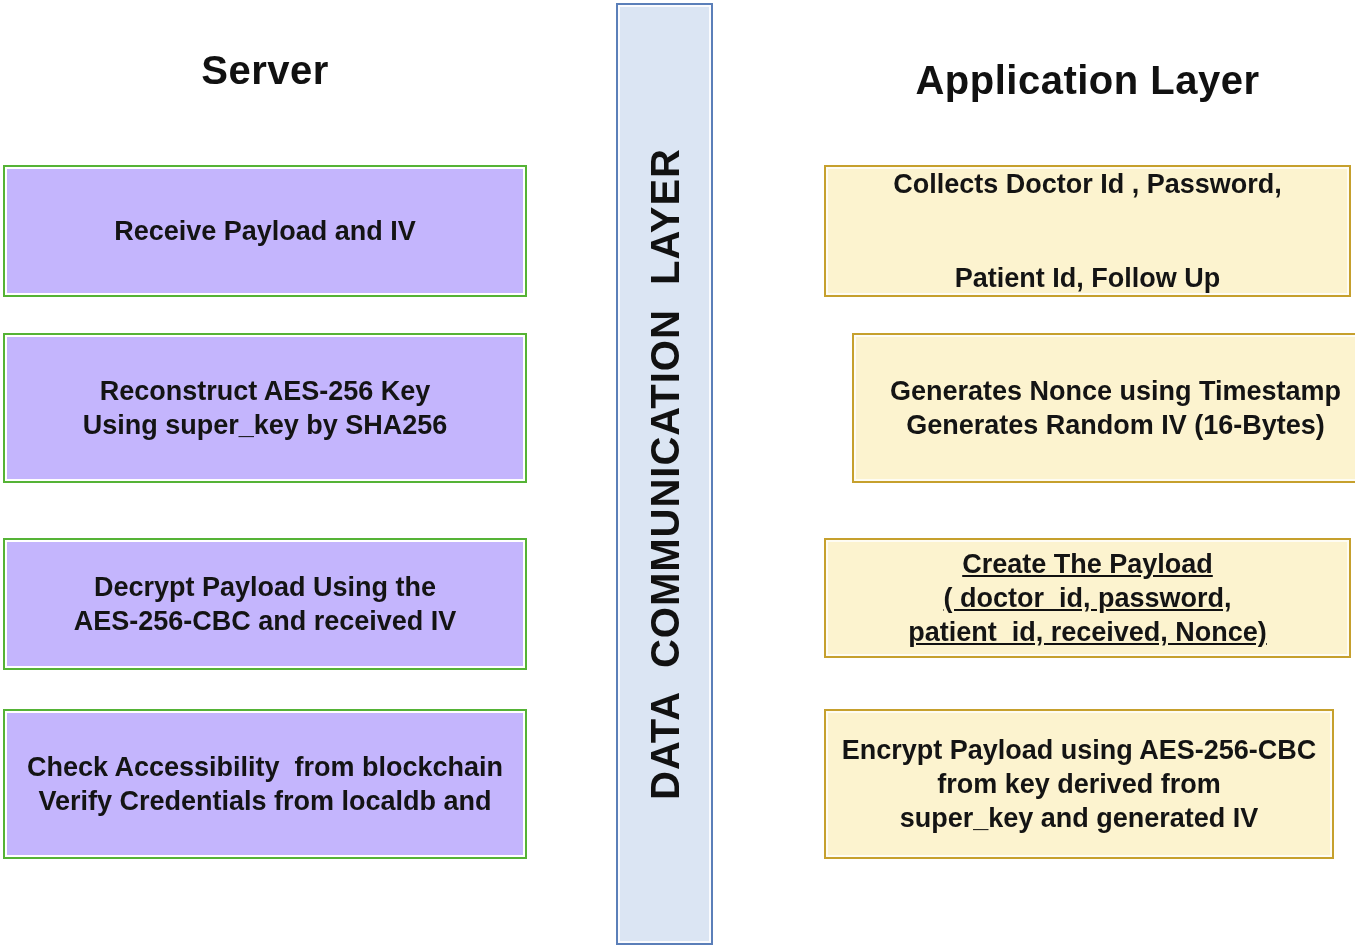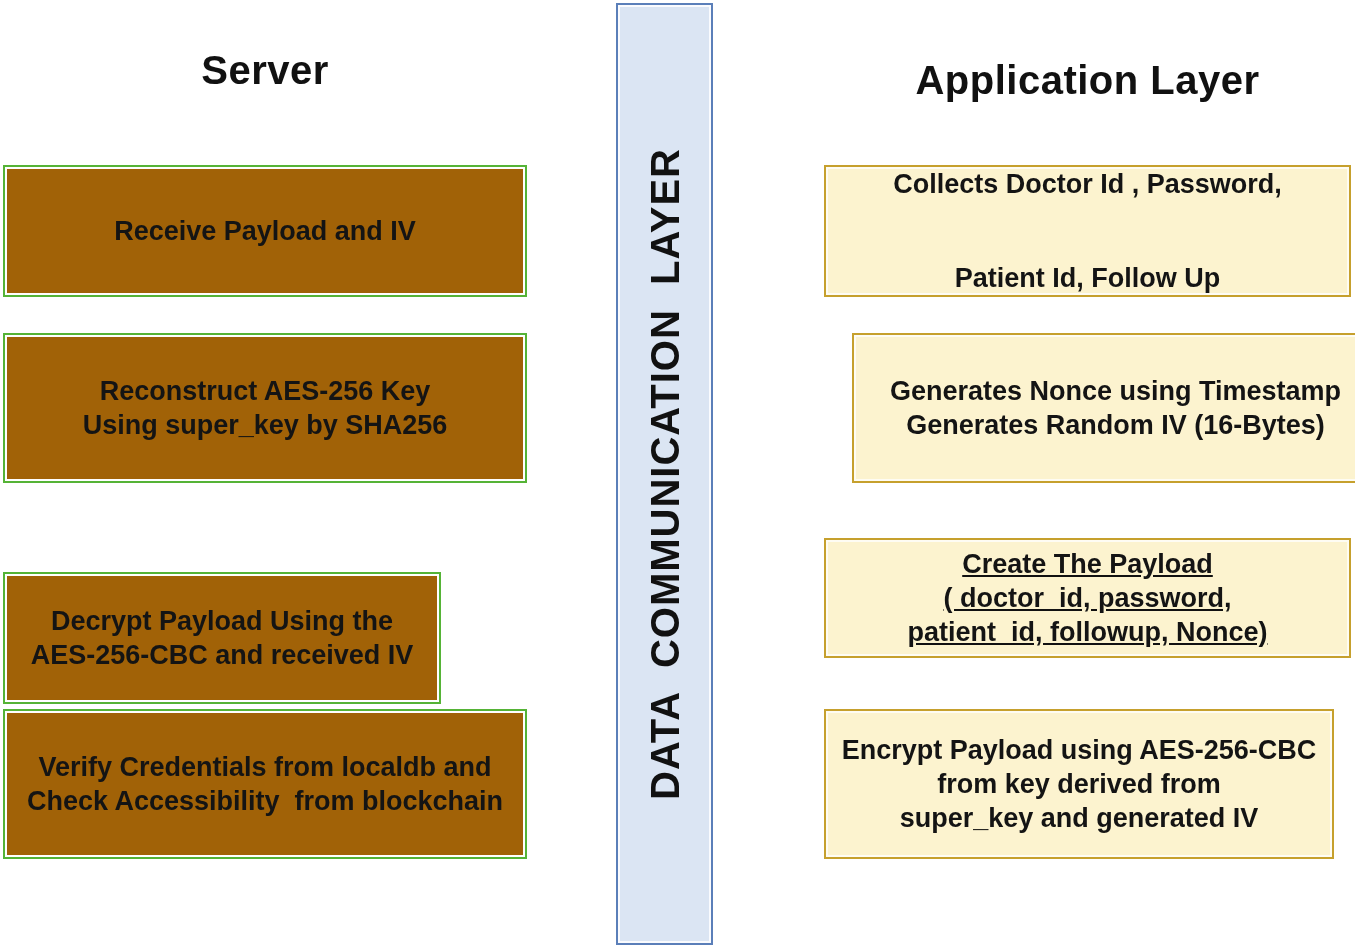--- a/index.html
+++ b/index.html
@@ -28,21 +28,21 @@
   .flow-box {
     position: absolute;
     box-sizing: border-box;
     display: flex;
     flex-direction: column;
     justify-content: center;
     align-items: center;
     text-align: center;
   }
   .flow-box.green {
-    background: #a16207;
+    background: #c4b5fd;
     border: 2px solid #55B336;
     box-shadow: inset 0 0 0 2px #ffffff;
   }
   .flow-box.yellow {
     background: #FCF3CF;
     border: 2px solid #C6A02D;
     box-shadow: inset 0 0 0 2px rgba(255,255,255,0.75);
   }
   .flow-box .line {
     font-size: 27px;
@@ -86,48 +86,48 @@
 
   <div class="flow-box green" style="left:3px; top:165px; width:524px; height:132px;">
     <div class="line">Receive Payload and IV</div>
   </div>
 
   <div class="flow-box green" style="left:3px; top:333px; width:524px; height:150px;">
     <div class="line">Reconstruct AES-256 Key</div>
     <div class="line">Using super_key by SHA256</div>
   </div>
 
-  <div class="flow-box green" style="left:3px; top:538px; width:438px; height:132px;margin-top:34px;">
+  <div class="flow-box green" style="left:3px; top:538px; width:524px; height:132px;">
     <div class="line">Decrypt Payload Using the</div>
     <div class="line">AES-256-CBC and received IV</div>
   </div>
 
   <div class="flow-box green" style="left:3px; top:709px; width:524px; height:150px;">
+    <div class="line">Check Accessibility  from blockchain</div>
     <div class="line">Verify Credentials from localdb and</div>
-    <div class="line">Check Accessibility  from blockchain</div>
   </div>
 
   <div class="comm-bar">
     <div class="comm-label">DATA  COMMUNICATION  LAYER</div>
   </div>
 
   <div class="flow-box yellow" style="left:824px; top:165px; width:527px; height:132px;justify-content:space-between;">
     <div class="line">Collects Doctor Id , Password,</div>
     <div class="line">Patient Id, Follow Up</div>
   </div>
 
   <div class="flow-box yellow" style="left:824px; top:333px; width:527px; height:150px;margin-left:28px;">
     <div class="line">Generates Nonce using Timestamp</div>
     <div class="line">Generates Random IV (16-Bytes)</div>
   </div>
 
   <div class="flow-box yellow" style="left:824px; top:538px; width:527px; height:120px;text-decoration:underline;">
     <div class="line">Create The Payload</div>
     <div class="line">( doctor_id, password,</div>
-    <div class="line">patient_id, followup, Nonce)</div>
+    <div class="line">patient_id, received, Nonce)</div>
   </div>
 
   <div class="flow-box yellow" style="left:824px; top:709px; width:510px; height:150px;">
     <div class="line">Encrypt Payload using AES-256-CBC</div>
     <div class="line">from key derived from</div>
     <div class="line">super_key and generated IV</div>
   </div>
 
 </div>
 

